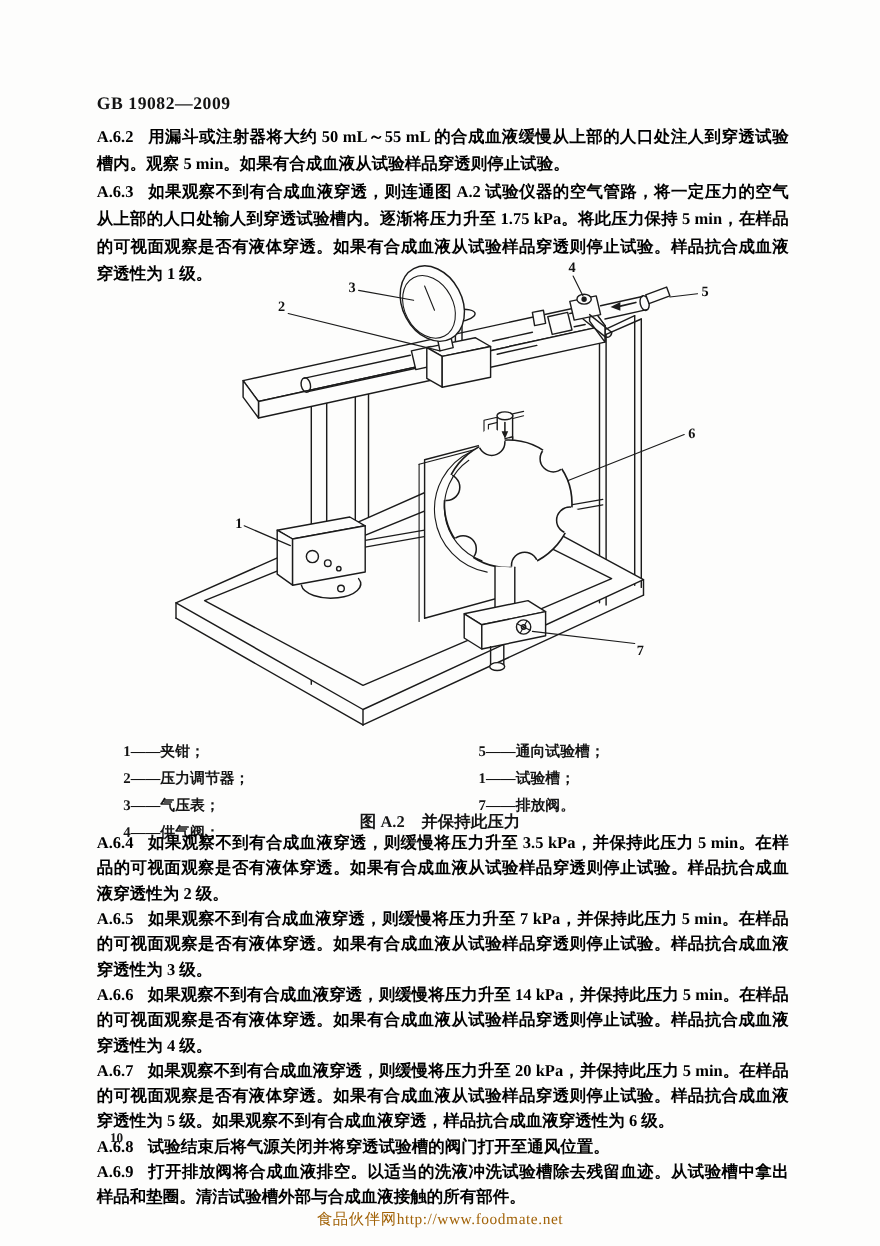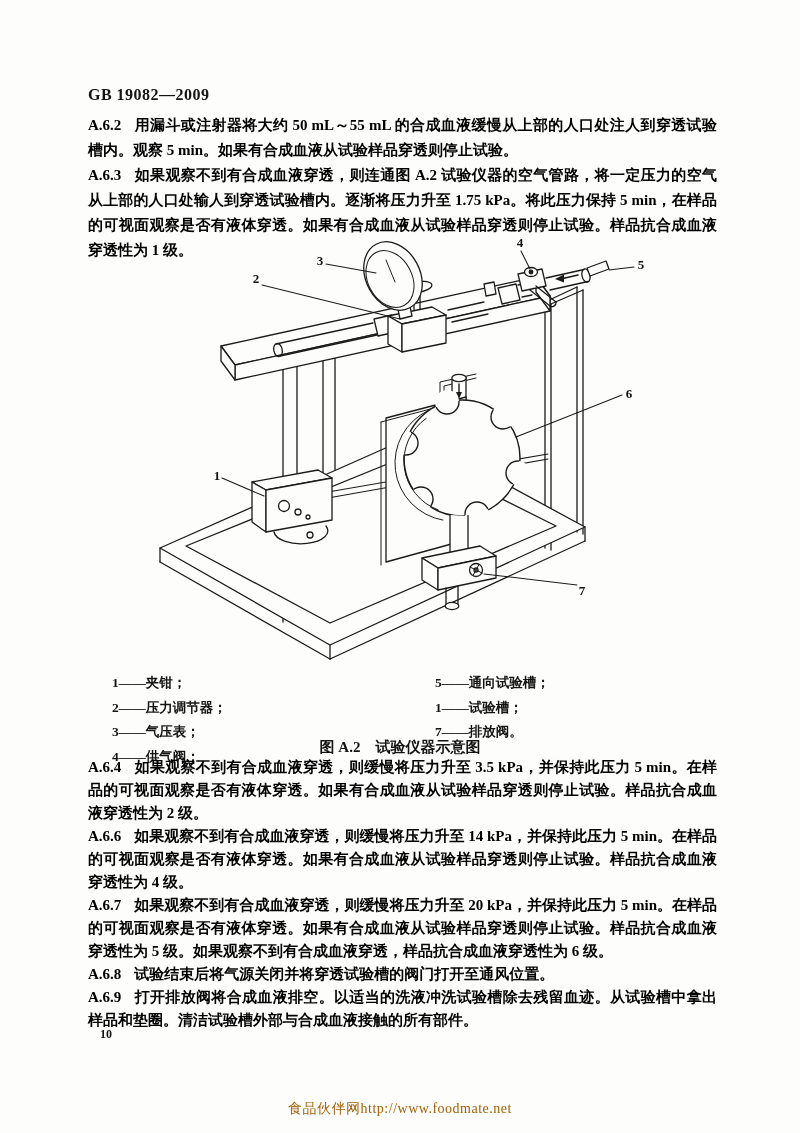--- a/index.html
+++ b/index.html
@@ -221,24 +221,25 @@
   <div>2——压力调节器；</div>
   <div>3——气压表；</div>
   <div>4——供气阀；</div>
 </div>
 <div class="legendcol" id="legendR">
   <div>5——通向试验槽；</div>
   <div>1——试验槽；</div>
   <div>7——排放阀。</div>
 </div>
 
-<div class="caption">图 A.2　试验仪器示意图</div>
+<div class="caption">图 A.2　并保持此压力</div>
 
 <div class="tblock" id="blockB" style="top:756px">
   <p><span class="sid">A.6.4</span><span>如果观察不到有合成血液穿透，则缓慢将压力升至 3.5 kPa，并保持此压力 5 min。在样品的可视面观察是否有液体穿透。如果有合成血液从试验样品穿透则停止试验。样品抗合成血液穿透性为 2 级。</span></p>
+  <p><span class="sid">A.6.5</span><span>如果观察不到有合成血液穿透，则缓慢将压力升至 7 kPa，并保持此压力 5 min。在样品的可视面观察是否有液体穿透。如果有合成血液从试验样品穿透则停止试验。样品抗合成血液穿透性为 3 级。</span></p>
   <p><span class="sid">A.6.6</span><span>如果观察不到有合成血液穿透，则缓慢将压力升至 14 kPa，并保持此压力 5 min。在样品的可视面观察是否有液体穿透。如果有合成血液从试验样品穿透则停止试验。样品抗合成血液穿透性为 4 级。</span></p>
   <p><span class="sid">A.6.7</span><span>如果观察不到有合成血液穿透，则缓慢将压力升至 20 kPa，并保持此压力 5 min。在样品的可视面观察是否有液体穿透。如果有合成血液从试验样品穿透则停止试验。样品抗合成血液穿透性为 5 级。如果观察不到有合成血液穿透，样品抗合成血液穿透性为 6 级。</span></p>
   <p><span class="sid">A.6.8</span><span>试验结束后将气源关闭并将穿透试验槽的阀门打开至通风位置。</span></p>
   <p><span class="sid">A.6.9</span><span>打开排放阀将合成血液排空。以适当的洗液冲洗试验槽除去残留血迹。从试验槽中拿出样品和垫圈。清洁试验槽外部与合成血液接触的所有部件。</span></p>
 </div>
 
 <div class="pagenum">10</div>
 <div class="watermark">食品伙伴网http://www.foodmate.net</div>
 
 </body></html>

